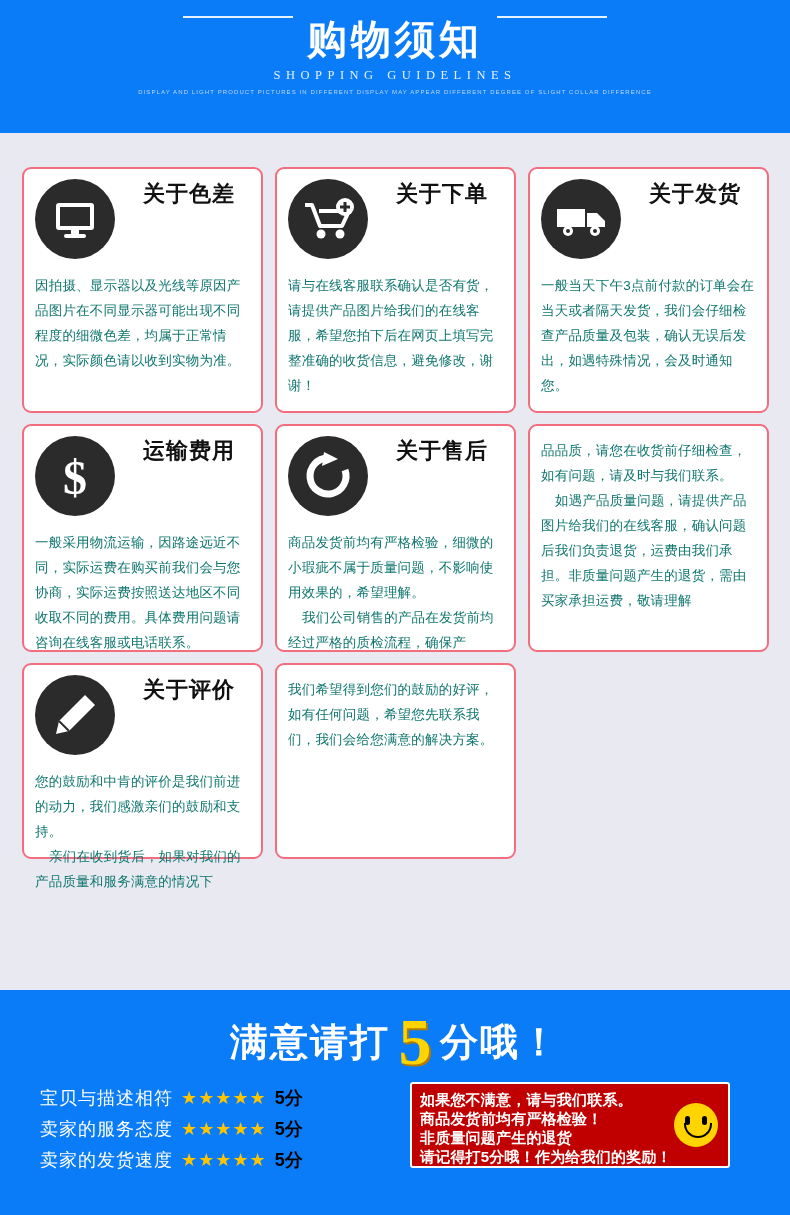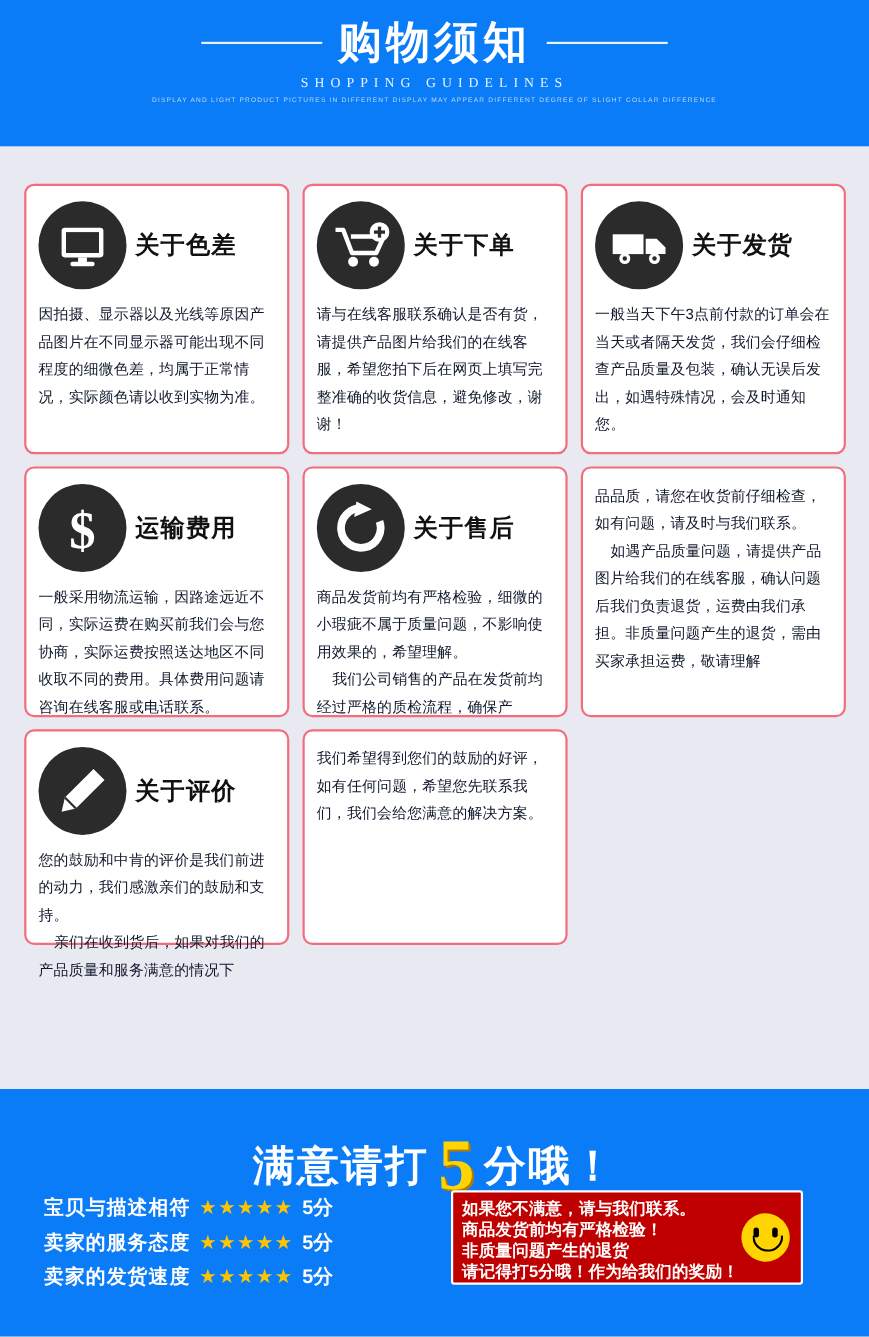--- a/index.html
+++ b/index.html
@@ -37,21 +37,20 @@
     font-size: 40px;
     font-weight: bold;
     color: #ffffff;
     letter-spacing: 4px;
     line-height: 46px;
     position: relative;
     display: inline-block;
   }
   .title-row {
     display: flex;
-    align-items: center;
     justify-content: center;
     gap: 14px;
   }
   .title-rule {
     width: 110px;
     height: 2px;
     background: #ffffff;
     opacity: .9;
   }
   .header-sub {
@@ -87,22 +86,22 @@
     border-radius: 9px;
     background: #ffffff;
     padding: 10px 11px 10px 11px;
   }
   .card.h1 { height: 246px; }
   .card.h2 { height: 228px; }
   .card.h3 { height: 196px; }
 
   .card-head {
     display: flex;
-    align-items: center;
-    gap: 8px;
+    align-items: flex-start;
+    gap: 28px;
     height: 88px;
   }
   .circle {
     width: 80px;
     height: 80px;
     border-radius: 50%;
     background: #2b2b2b;
     flex: 0 0 80px;
     position: relative;
   }
@@ -110,41 +109,41 @@
   .card-title {
     font-size: 22px;
     font-weight: bold;
     color: #111111;
     letter-spacing: 1px;
   }
   .card-body {
     margin-top: 6px;
     font-size: 13.5px;
     line-height: 25px;
-    color: #0f172a;
+    color: #0f766e;
     letter-spacing: 0.2px;
   }
   .card-body p { margin: 0; }
   .card-body p.indent { text-indent: 14px; }
   .card-body.text-only {
     margin-top: 2px;
   }
 
   
   .footer {
     position: absolute;
     left: 0;
     bottom: 0;
     width: 790px;
     height: 225px;
     background: #0a7cf7;
   }
   .footer-title {
     text-align: center;
-    padding-top: 32px;
+    padding-top: 14px;
     white-space: nowrap;
   }
   .ft-a, .ft-b {
     font-size: 38px;
     font-weight: bold;
     color: #ffffff;
     letter-spacing: 2px;
     vertical-align: middle;
   }
   .ft-num {
@@ -167,33 +166,33 @@
     margin-left: 40px;
   }
   .rate-row {
     display: flex;
     align-items: center;
     height: 31px;
     gap: 8px;
   }
   .rate-label {
     font-size: 18px;
-    font-weight: bold;
+    font-weight: normal;
     color: #ffffff;
     letter-spacing: 1px;
   }
   .stars {
     color: #ffc400;
     font-size: 18px;
     letter-spacing: 1px;
   }
   .rate-score {
     font-size: 18px;
     font-weight: bold;
-    color: #ffffff;
+    color: #000000;
   }
   .notice {
     width: 320px;
     margin-left: 10px;
     background: #c00000;
     border: 2px solid #ffffff;
     border-radius: 3px;
     padding: 6px 8px;
     box-sizing: border-box;
     position: relative;

